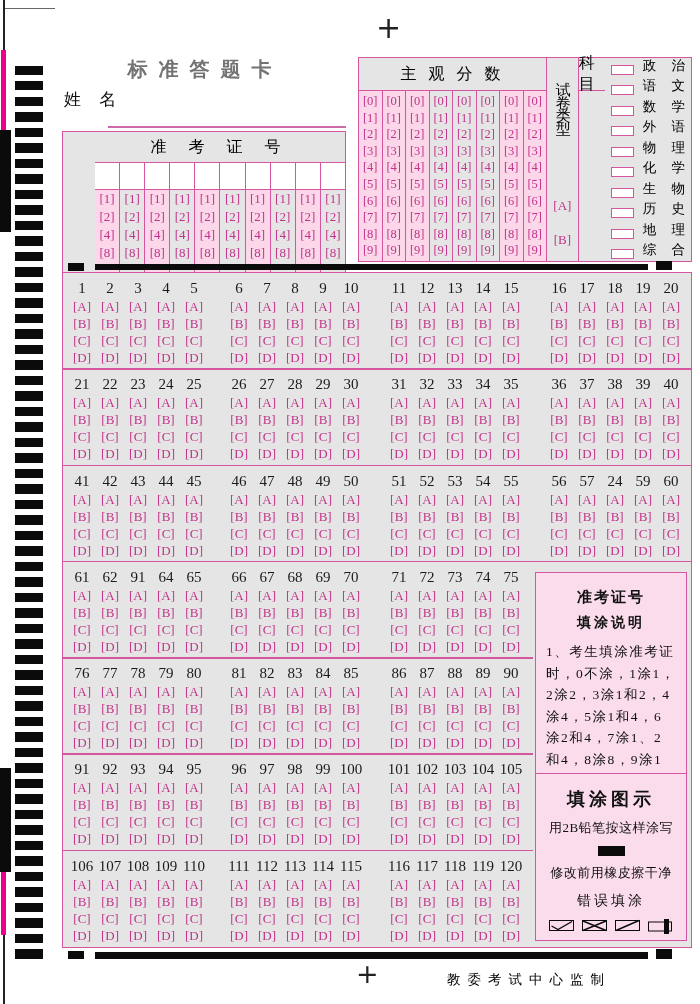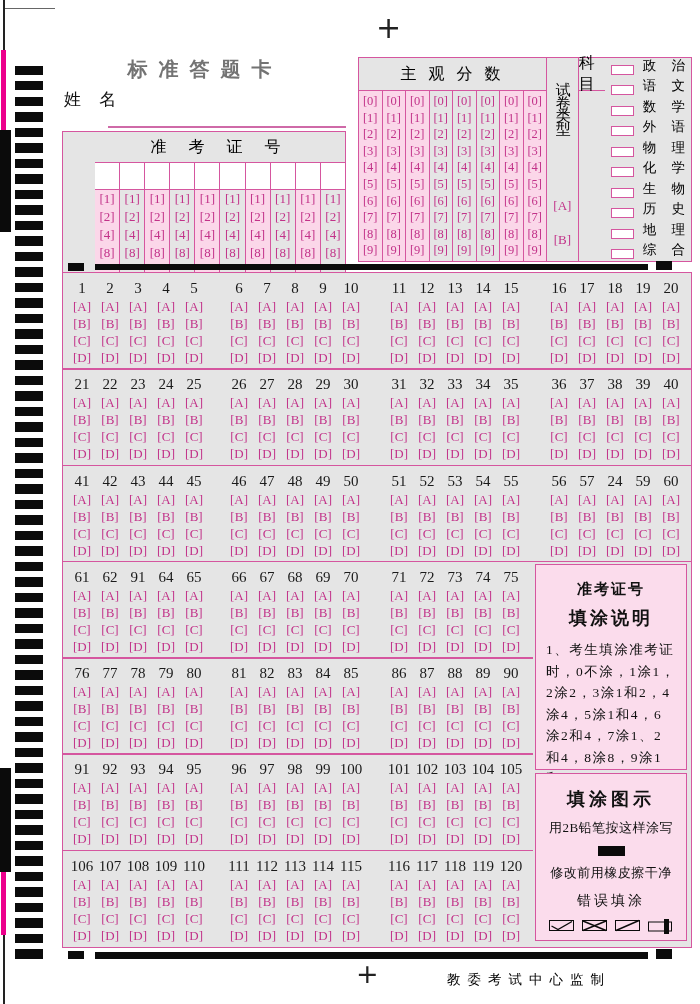--- a/index.html
+++ b/index.html
@@ -82,24 +82,24 @@
   .q-row.line-part::before{width:470px;}
   .q-group{display:flex;width:140px;}
   .q-group + .q-group{margin-left:17px;}
   .q-group.g3,.q-group.g4{margin-left:20px;}
   .q-cell{width:28px;text-align:center;}
   .q-num{font-size:15px;line-height:19px;color:#1a1a1a;}
   .q-opt{font-size:13px;line-height:17px;color:var(--bubble);white-space:nowrap;}
 
   
   .side-box{position:absolute;background:var(--panel);border:1.5px solid var(--accent);box-sizing:border-box;left:472px;width:152px;text-align:center;}
-  .side-box1{top:291px;height:206px;}
+  .side-box1{top:299px;height:206px;}
   .side-box2{top:500px;height:168px;}
   .sb-t1{font-size:15px;font-weight:700;margin-top:15px;letter-spacing:2px;}
-  .sb-t2{font-size:18px;font-weight:700;margin-top:7px;letter-spacing:3px;}
+  .sb-t2{font-size:14px;font-weight:700;margin-top:7px;letter-spacing:3px;}
   .sb-text{font-size:13.5px;line-height:21.5px;text-align:left;margin:9px 9px 0 10px;letter-spacing:1.5px;}
   .fg-title{font-size:18px;font-weight:700;margin-top:13px;letter-spacing:4px;}
   .fg-line{font-size:13px;margin-top:8px;letter-spacing:0.5px;}
   .fg-rect{width:27px;height:10px;background:#0b0b0b;margin:9px auto 0;}
   .fg-wrong{font-size:14px;margin-top:10px;letter-spacing:3px;}
   .marks{display:flex;justify-content:center;gap:8px;margin-top:9px;}
   .marks svg{display:block;}
 
   .footer-text{left:447px;top:971px;font-size:13.5px;letter-spacing:7px;color:#000;}
 </style>

